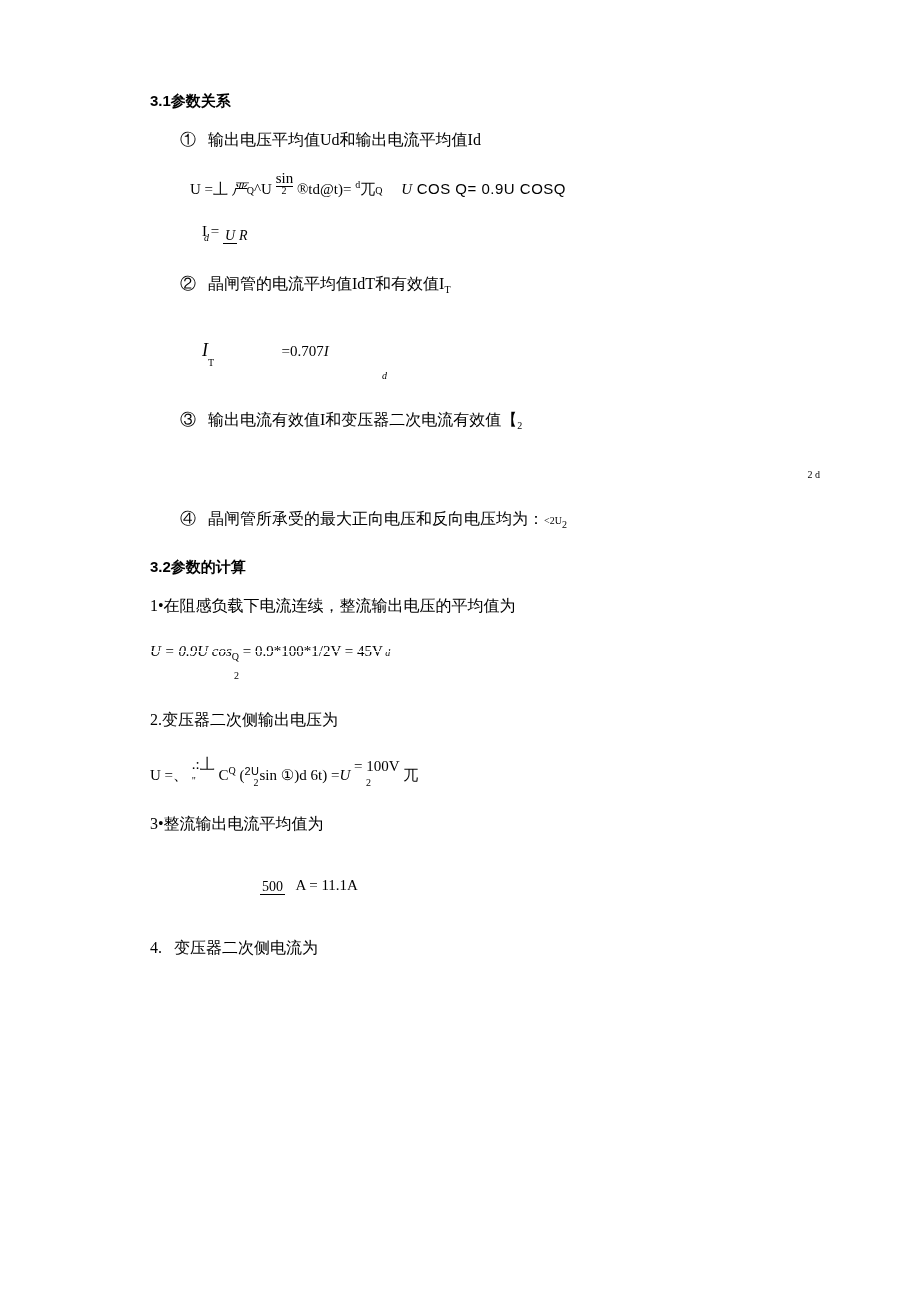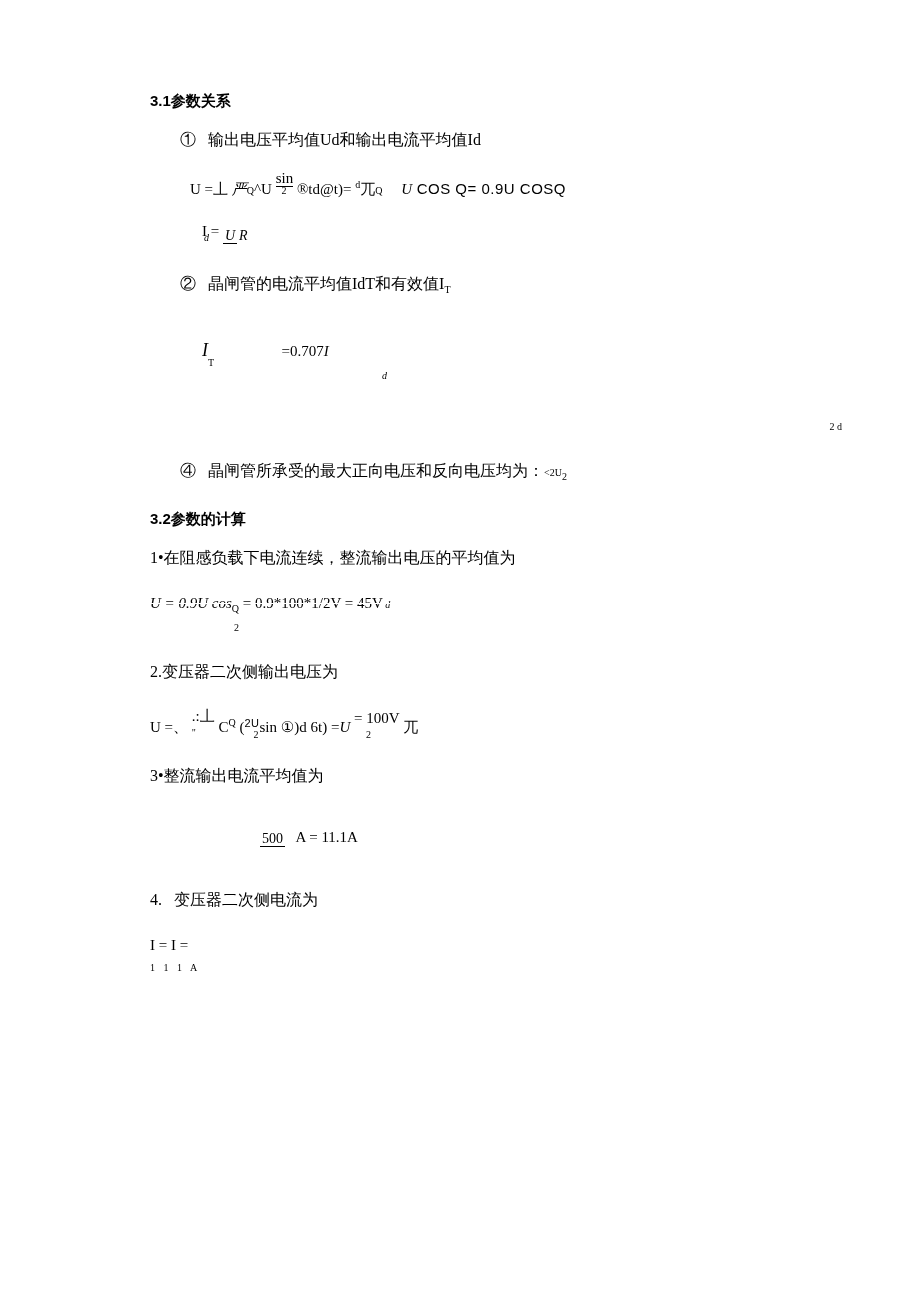--- a/index.html
+++ b/index.html
@@ -7,21 +7,21 @@
     padding: 0;
     background: #ffffff;
     font-family: "SimSun", "宋体", serif;
     font-size: 16px;
     color: #000;
     line-height: 1.4;
   }
   .page {
     width: 920px;
     min-height: 1302px;
-    padding: 90px 78px 60px 150px;
+    padding: 90px 100px 60px 150px;
     box-sizing: border-box;
     position: relative;
   }
   .section-title {
     font-weight: bold;
     font-size: 15px;
     margin-bottom: 18px;
     font-family: "SimHei", "黑体", sans-serif;
   }
   .indent-1 {
@@ -122,20 +122,24 @@
   </div>
 
 
   <div class="formula mt-40" style="margin-left:52px;">
     <span style="font-style:italic;font-size:18px">I</span><span class="tiny" style="vertical-align:sub;position:relative;top:6px">T</span>
     <span style="display:inline-block;width:60px"></span>
     <span>=0.707</span><span style="font-style:italic">I</span><br>
     <span class="tiny" style="margin-left:180px;font-style:italic">d</span>
   </div>
 
+  <div class="item-line indent-1 mt-24">
+    <span>③</span>&nbsp;&nbsp;
+    <span class="cjk">输出电流有效值I和变压器二次电流有效值【</span><span class="tiny" style="vertical-align:sub">2</span>
+  </div>
 
   <div class="formula mt-30" style="margin-left:110px;text-align:right;">
     <span class="tiny">2 d</span>
   </div>
 
   <div class="item-line indent-1 mt-24">
     <span>④</span>&nbsp;&nbsp;
     <span class="cjk">晶闸管所承受的最大正向电压和反向电压均为：</span><span class="tiny">&lt;2U</span><span class="tiny" style="vertical-align:sub">2</span>
   </div>
 
@@ -176,18 +180,14 @@
 
   <div class="formula mt-40 center-formula">
     <span class="frac"><span class="top">500</span><span class="bot">&nbsp;</span></span><span> A = 11.1A</span>
   </div>
 
   <div class="section2-line mt-40">
     <span>4.</span>&nbsp;&nbsp;
     <span class="cjk">变压器二次侧电流为</span>
   </div>
 
-  <div class="formula mt-24 cut" style="margin-left:0;">
-    <span>I = I =</span><br>
-    <span class="tiny" style="letter-spacing:3px">1 1 1 A</span>
-  </div>
 
 </div>
 
 </body></html>

